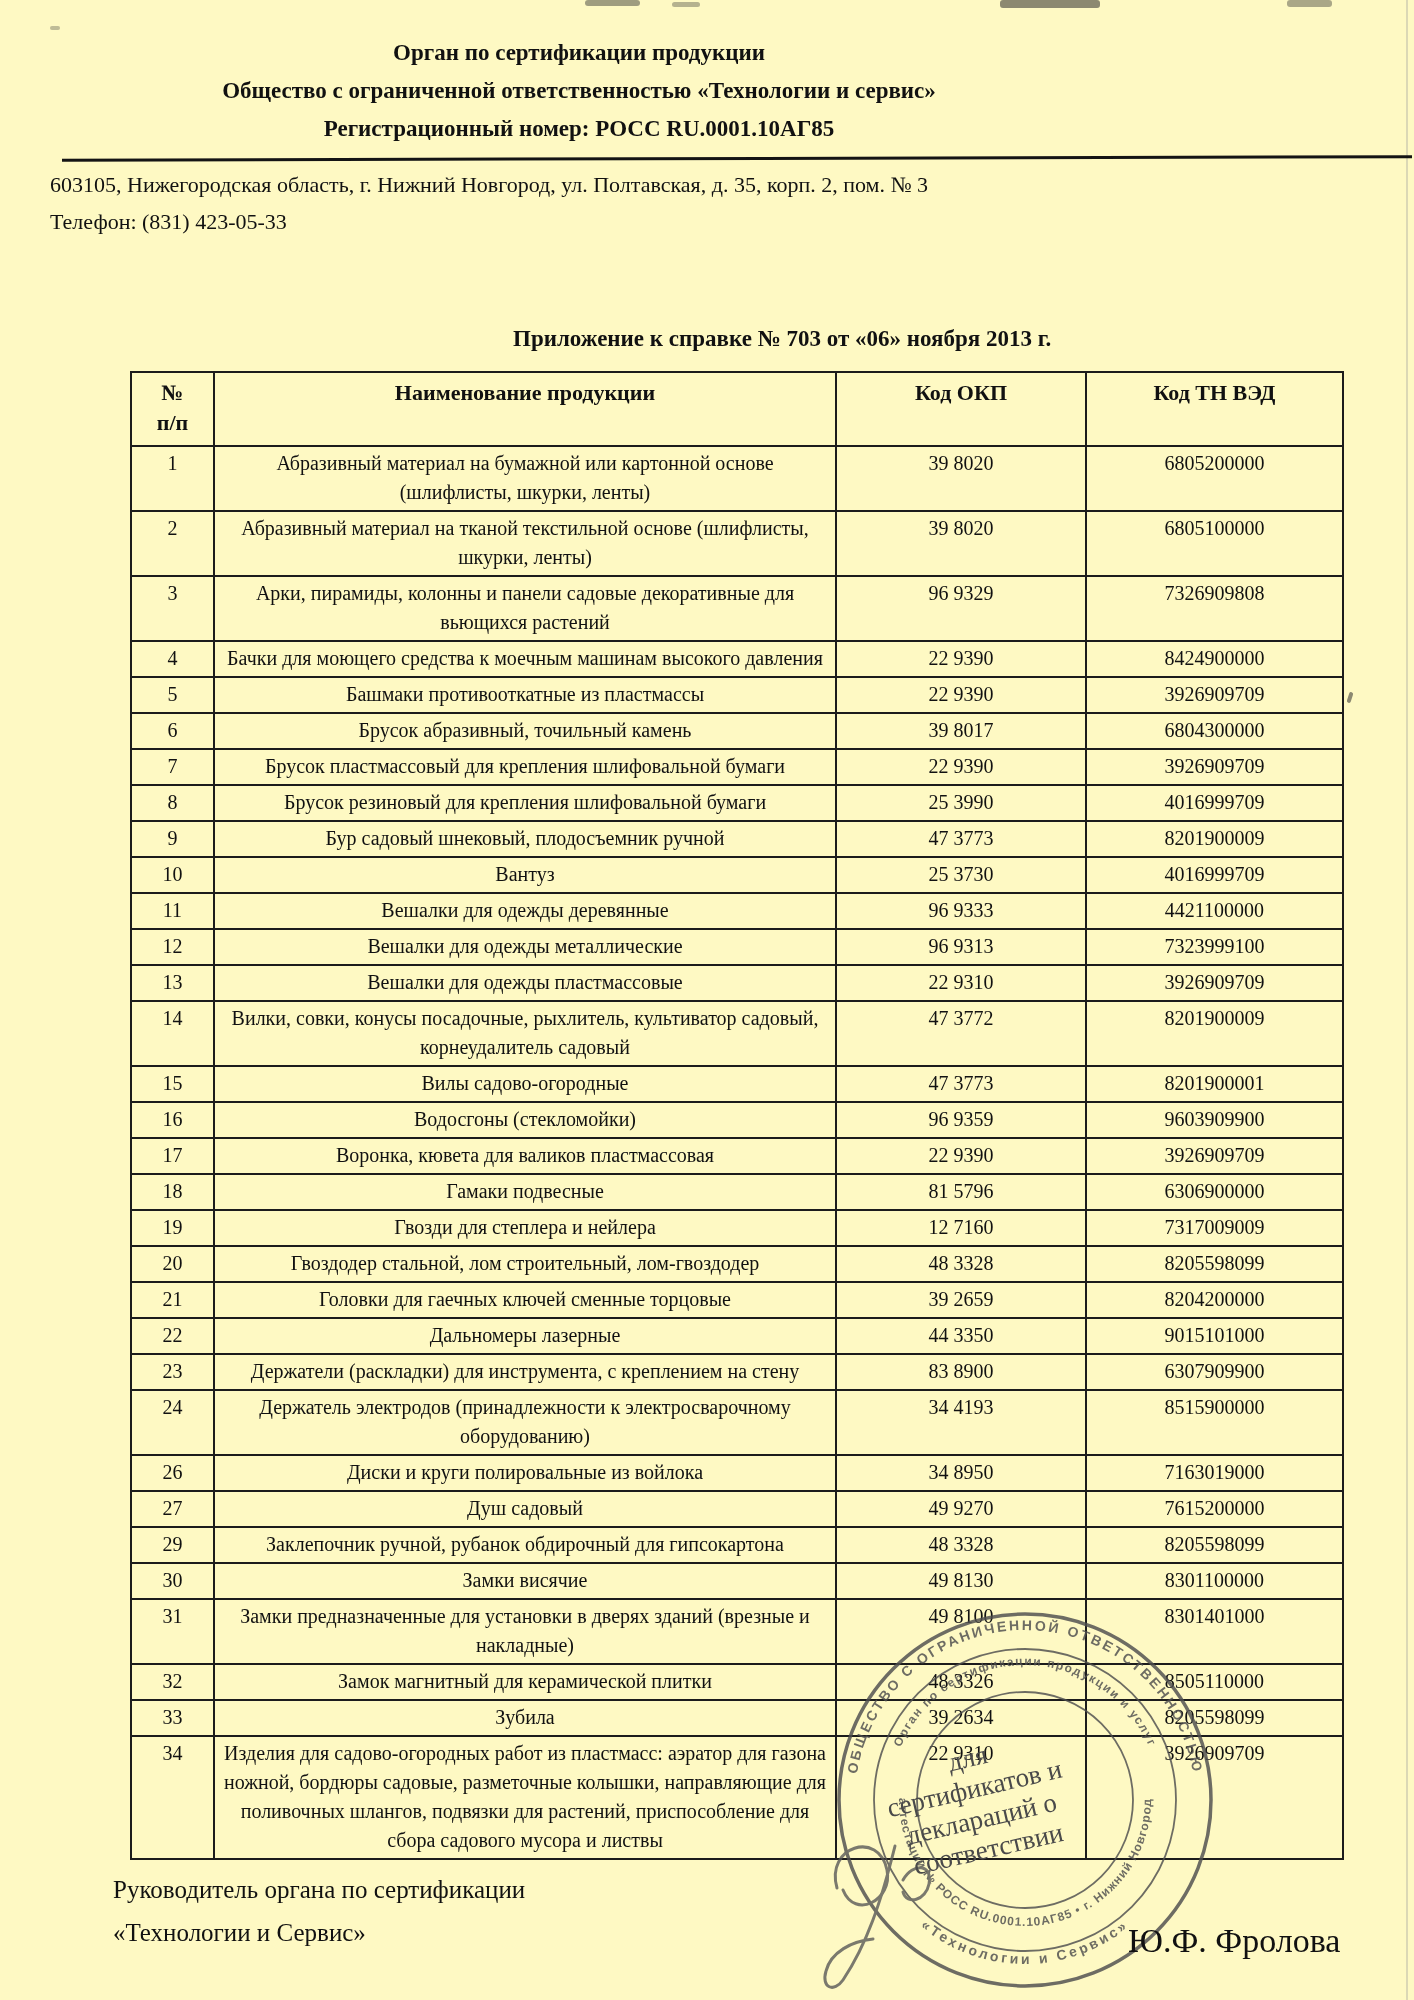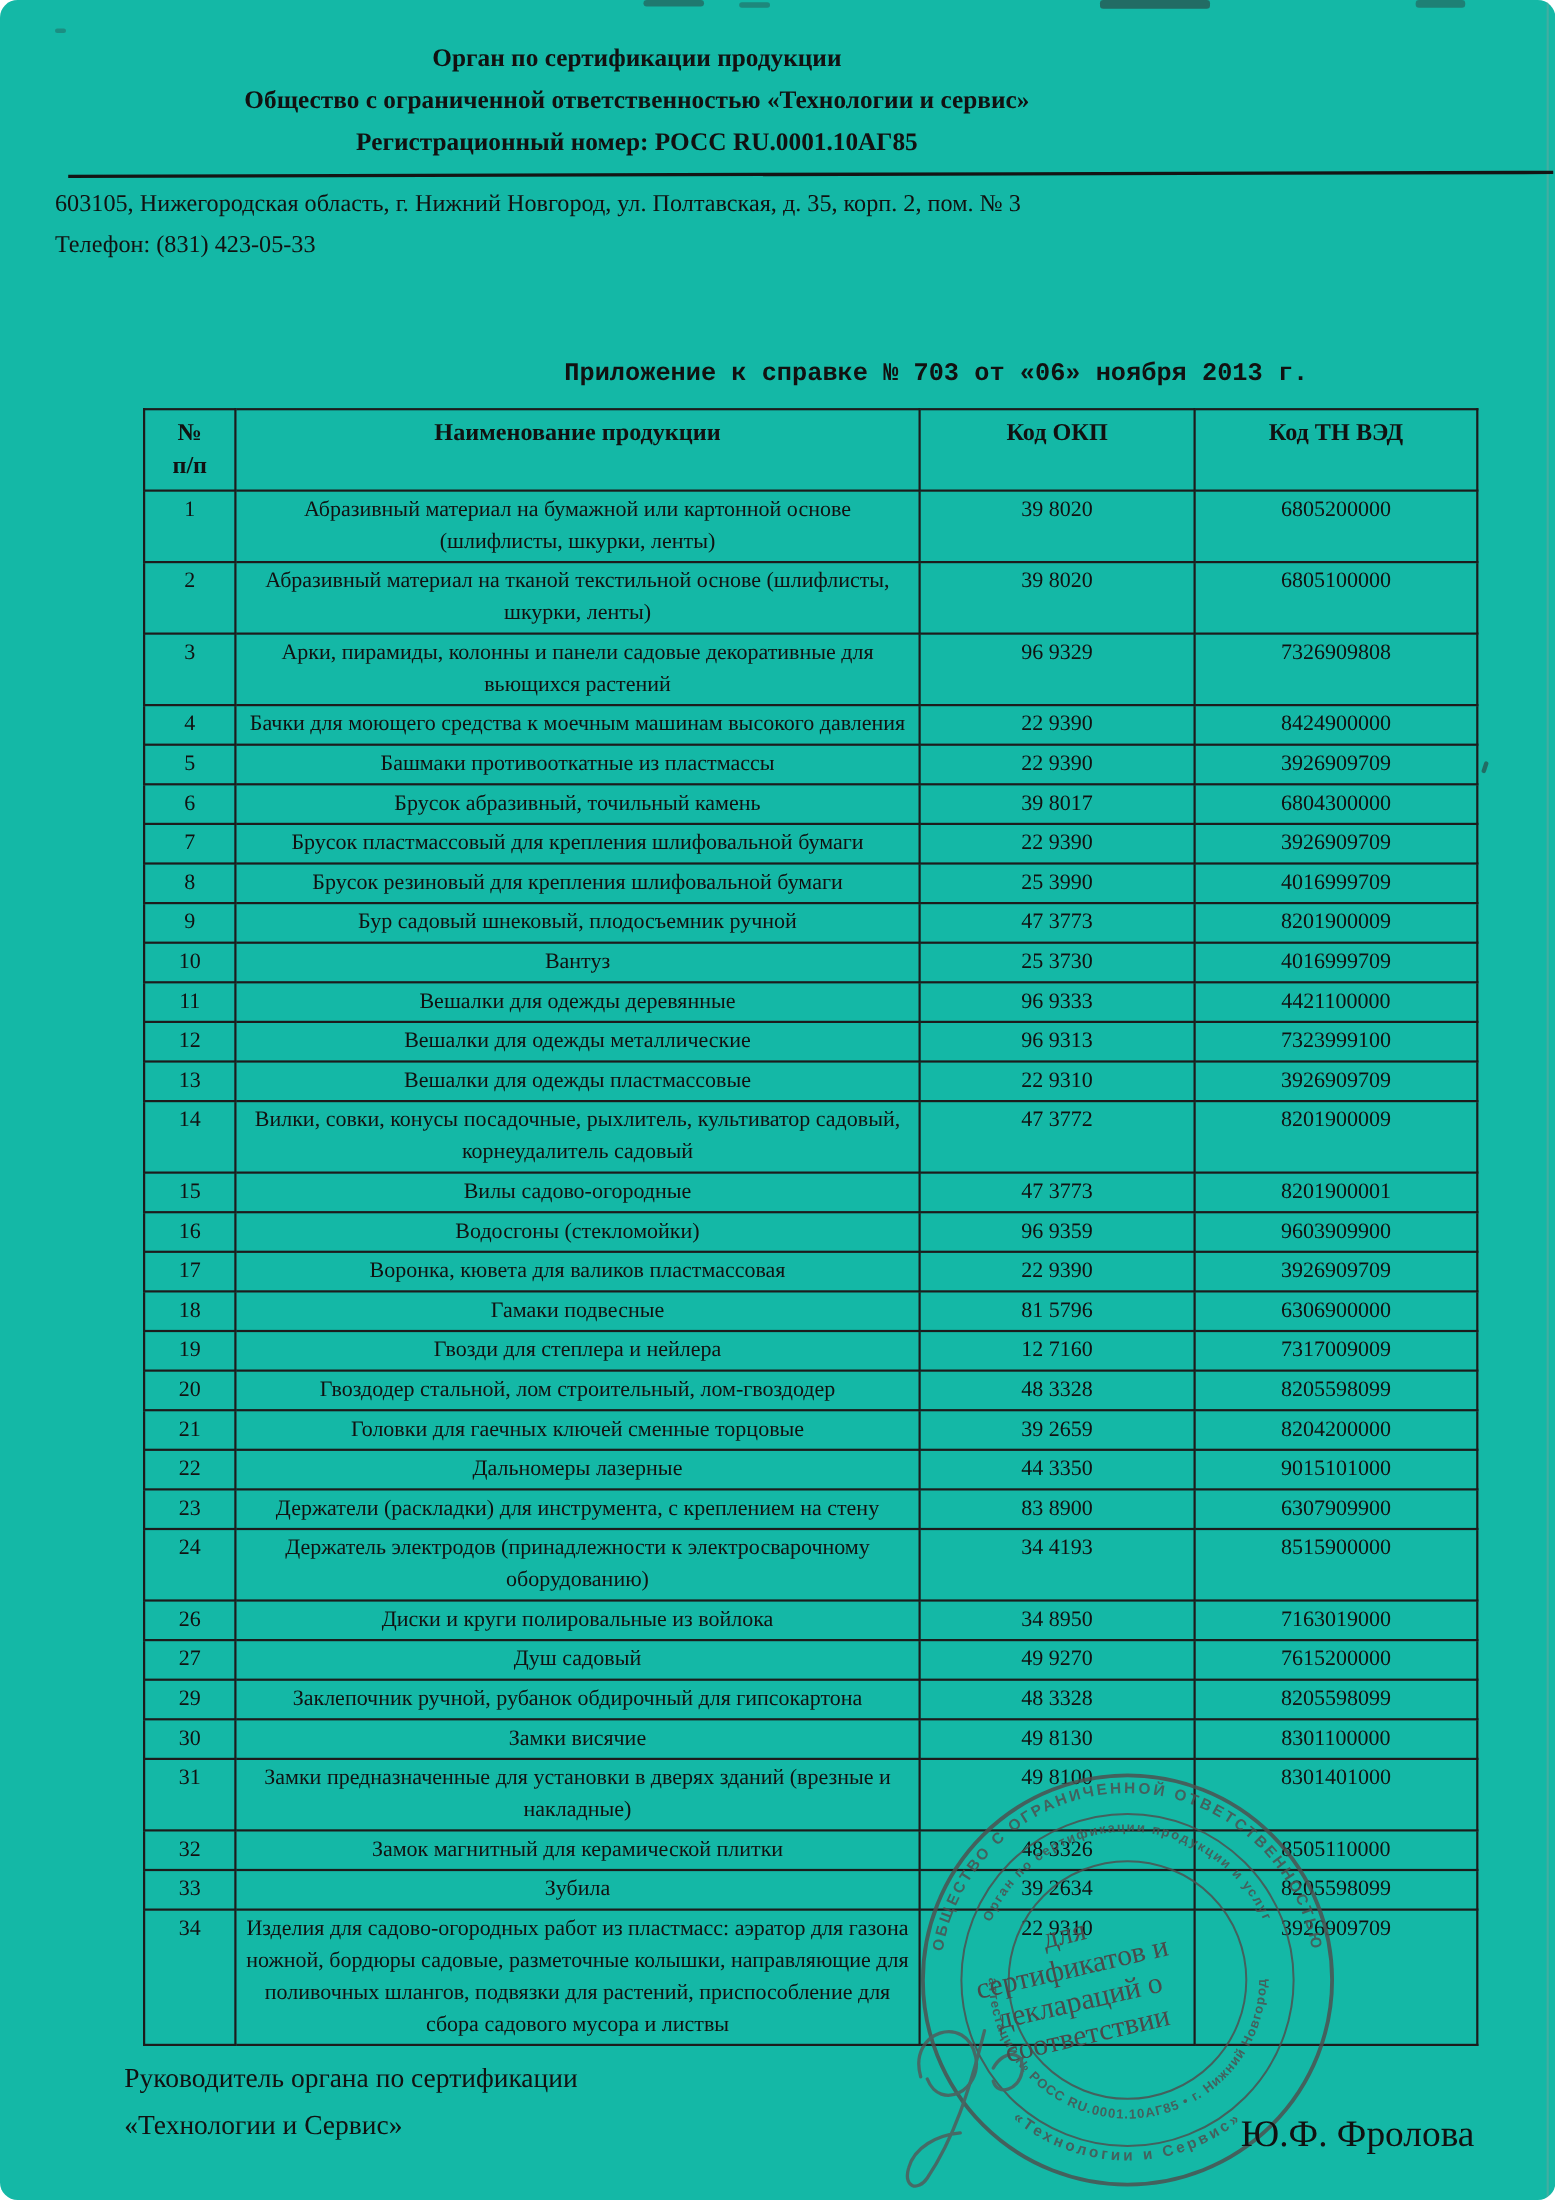--- a/index.html
+++ b/index.html
@@ -1,40 +1,39 @@
 <!DOCTYPE html>
 <html lang="ru"><head>
 <meta charset="utf-8">
 <style>
   html,body{margin:0;padding:0;background:#ffffff;}
   .page{
     position:relative;
     width:1414px;height:2000px;
-    background:#14b8a6;
+    background:#fef9c3;
     overflow:hidden;
     font-family:"Liberation Serif","DejaVu Serif",serif;
     color:#111;
-    border-radius:16px;
   }
   
   .header-block{
     position:absolute;top:34px;left:50px;width:1058px;
     text-align:center;font-weight:bold;font-size:23px;line-height:38px;
   }
   .rule{
     position:absolute;top:157px;left:62px;right:2px;height:3px;
     background:#141414;transform:rotate(-0.15deg);
   }
   .address-block{
     position:absolute;top:166px;left:50px;width:1058px;
     font-size:22px;line-height:37px;
   }
   .annex-title{
     position:absolute;top:326px;left:513px;
-    font-weight:bold;font-size:23px;white-space:nowrap;font-family:Liberation Mono, monospace;
+    font-weight:bold;font-size:23px;white-space:nowrap;
   }
   
   table.products{
     position:absolute;top:371px;left:130px;
     width:1212px;border-collapse:collapse;table-layout:fixed;
     font-size:20px;line-height:29px;
   }
   table.products col.c1{width:83px;}
   table.products col.c2{width:622px;}
   table.products col.c3{width:250px;}

